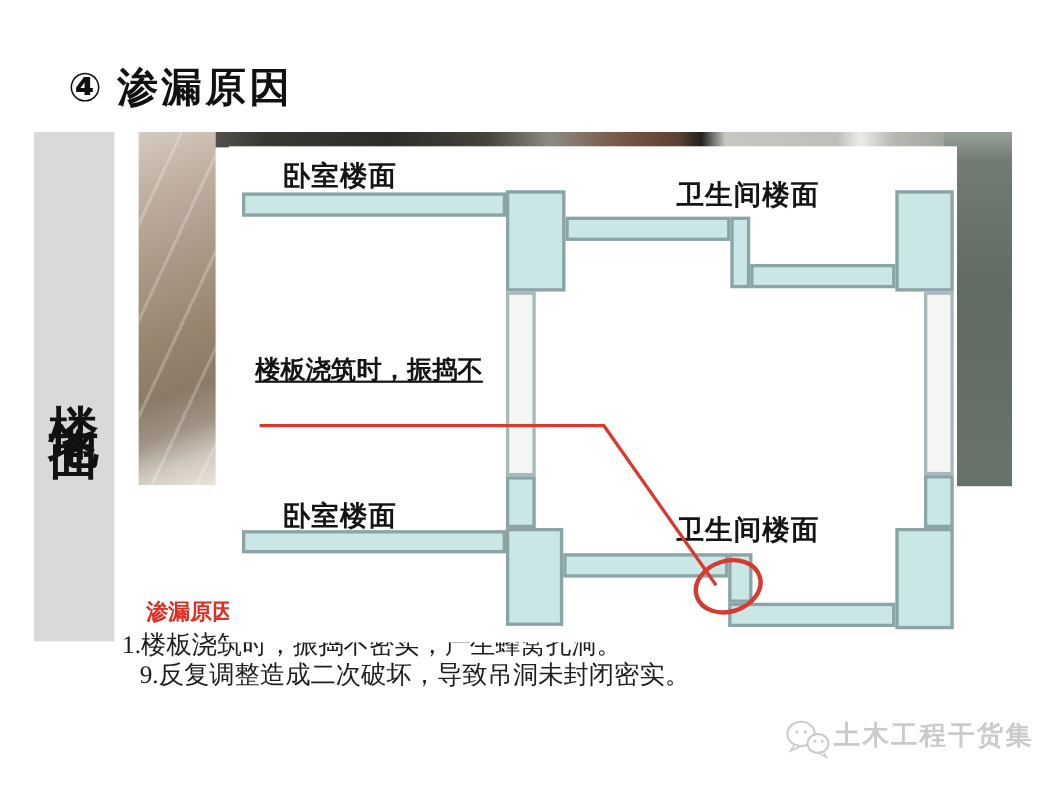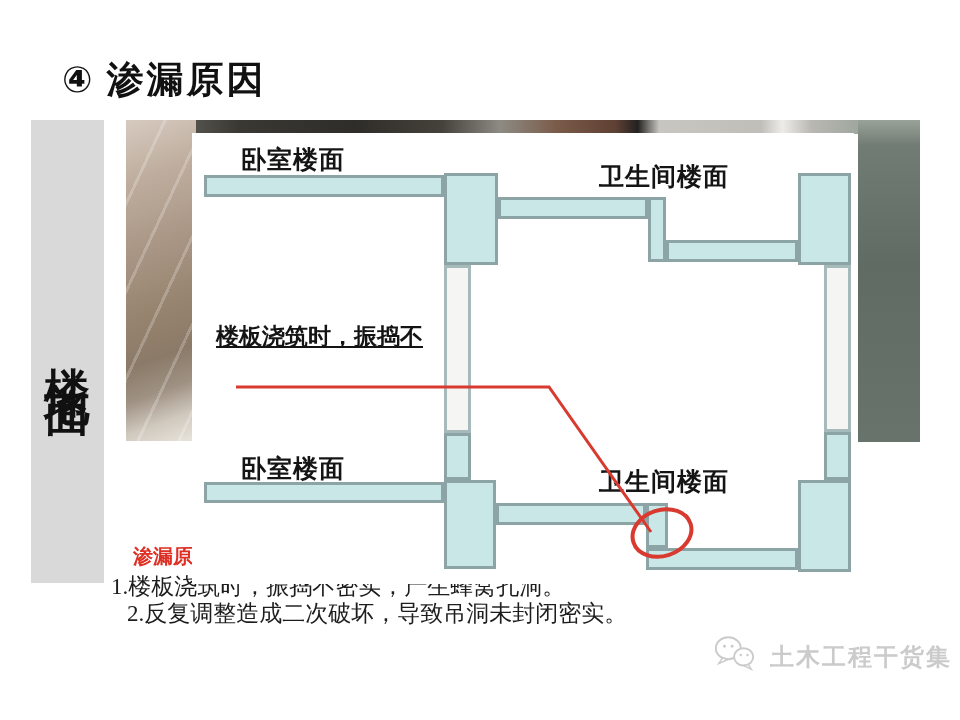--- a/index.html
+++ b/index.html
@@ -29,33 +29,33 @@
   .photo-right{left:858px;top:120px;width:62px;height:322px;
     background:linear-gradient(180deg,#98a298 0%,#717c74 8%,#606b64 45%,#68736b 100%);}
 
   
   .notes{position:absolute;z-index:1;font-family:"Liberation Serif","DejaVu Serif",serif;color:#1d1d1d;}
   .notes-heading{position:absolute;left:133px;top:543px;font-size:20px;font-weight:700;white-space:nowrap;}
   .notes-item1{position:absolute;left:111px;top:571px;font-size:23px;white-space:nowrap;}
   .notes-item2{position:absolute;left:127px;top:598px;font-size:23px;white-space:nowrap;}
 
   
-  .diagram-box{position:absolute;left:192px;top:133px;width:662px;height:451px;background:#ffffff;z-index:3;}
+  .diagram-box{position:absolute;left:208px;top:133px;width:662px;height:451px;background:#ffffff;z-index:3;}
   .shape{position:absolute;box-sizing:border-box;}
   .slab{background:#c9e7e6;border:3px solid #8ca4a6;}
   .wallw{background:#f5f5f4;border:3px solid #a6babc;}
   .dlabel{position:absolute;font-size:25px;font-weight:700;color:#141414;letter-spacing:1px;white-space:nowrap;}
   .annotation{position:absolute;left:24px;top:190px;font-size:23px;font-weight:700;color:#141414;
               line-height:27px;white-space:nowrap;text-decoration:underline;}
 
   
   .overlay{position:absolute;left:0;top:0;width:960px;height:720px;z-index:4;pointer-events:none;}
 
   
-  .watermark{position:absolute;left:712px;top:633px;z-index:2;display:flex;align-items:flex-end;gap:12px;}
+  .watermark{position:absolute;left:712px;top:652px;z-index:2;display:flex;align-items:flex-start;gap:0;}
   .watermark-text{font-size:24px;font-weight:700;color:#cbcbcb;letter-spacing:2px;white-space:nowrap;}
 </style>
 </head>
 <body>
 
 <div class="slide">
 
   <div class="title-row">
     <span class="title-badge">④</span>
     <span class="title-text">渗漏原因</span>
@@ -65,21 +65,21 @@
     <div class="sidebar-text">楼地面</div>
   </div>
 
   <div class="photo photo-left"></div>
   <div class="photo photo-top"></div>
   <div class="photo photo-right"></div>
 
   <div class="notes">
     <div class="notes-heading" style="color:#dd2f23;">渗漏原因</div>
     <div class="notes-item1">1.楼板浇筑时，振捣不密实，产生蜂窝孔洞。</div>
-    <div class="notes-item2">2.反复调整造成二次破坏，导致吊洞未封闭密实。</div>
+    <div class="notes-item2">9.反复调整造成二次破坏，导致吊洞未封闭密实。</div>
   </div>
 
   <div class="diagram-box">
 
     <div class="shape wallw" style="left:252px;top:132px;width:27px;height:168px;"></div>
     <div class="shape wallw" style="left:632px;top:132px;width:27px;height:167px;"></div>
     <div class="shape slab" style="left:252px;top:300px;width:27px;height:47px;"></div>
     <div class="shape slab" style="left:632px;top:299px;width:27px;height:48px;"></div>
 
     <div class="shape slab" style="left:12px;top:42px;width:240px;height:22px;"></div>

